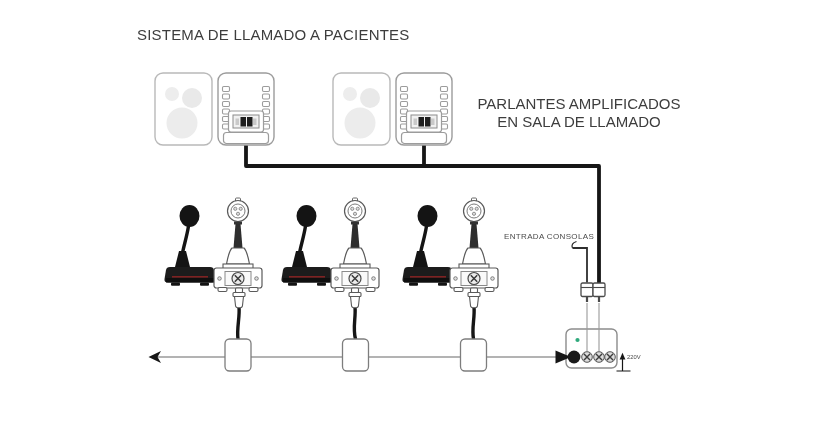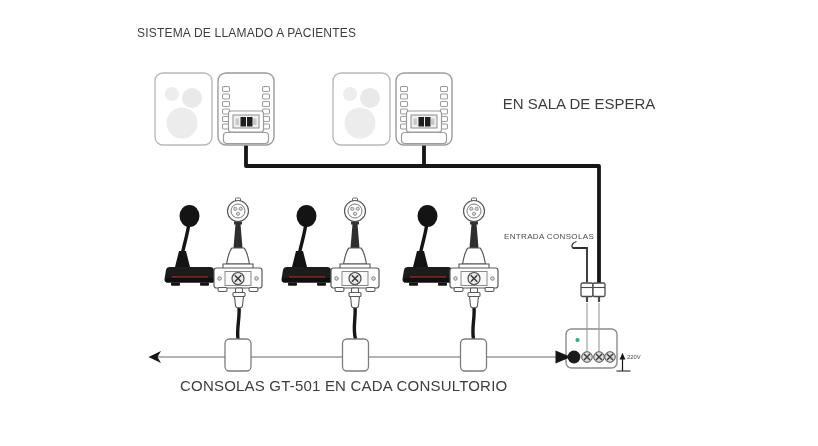--- a/index.html
+++ b/index.html
@@ -1,20 +1,20 @@
 <!DOCTYPE html>
 <html><head>
 <meta charset="utf-8">
 <style>
   html,body{margin:0;padding:0;background:#fff;}
   #stage{position:relative;width:818px;height:446px;background:#fff;overflow:hidden;
          font-family:"Liberation Sans",sans-serif;}
   #art{position:absolute;left:0;top:0;}
   .label{position:absolute;color:#3d3d3d;white-space:nowrap;}
-  #title{left:137px;top:26px;font-size:12px;letter-spacing:.2px;}
+  #title{left:137px;top:26px;font-size:15px;letter-spacing:.2px;}
   #spk-label{left:466px;top:95px;width:226px;text-align:center;font-size:15px;line-height:17.5px;white-space:normal;}
   #aux-label{left:504px;top:232px;font-size:8px;letter-spacing:.35px;color:#4a4a4a;}
   #consoles-label{left:180px;top:377px;font-size:15px;letter-spacing:.2px;}
   #power-label{left:627px;top:354px;font-size:5.8px;color:#4a4a4a;}
 </style>
 </head>
 <body>
 
 <div id="stage">
 
@@ -154,21 +154,21 @@
         <path d="M606.8,353.8 L613.2,360.2 M613.2,353.8 L606.8,360.2" stroke="#3d3d3d" stroke-width="1.4"></path>
       </g>
       <path d="M619.6,359.5 L625.4,359.5 L622.5,352.8 Z" fill="#161616"></path>
       <path d="M622.5,359 V371 M616.5,371 H630.5" fill="none" stroke="#161616" stroke-width="1.2"></path>
     </g>
   </svg>
 
   <div id="title" class="label">SISTEMA DE LLAMADO A PACIENTES</div>
 
   <div id="spk-label" class="label">
-    <div>EN SALA DE ESPERA</div>
+    <div>PARLANTES AMPLIFICADOS</div>
+    <div>EN SALA DE LLAMADO</div>
   </div>
 
   <div id="aux-label" class="label">ENTRADA CONSOLAS</div>
 
-  <div id="consoles-label" class="label">CONSOLAS GT-501 EN CADA CONSULTORIO</div>
 
   <div id="power-label" class="label">220V</div>
 </div>
 
 </body></html>

